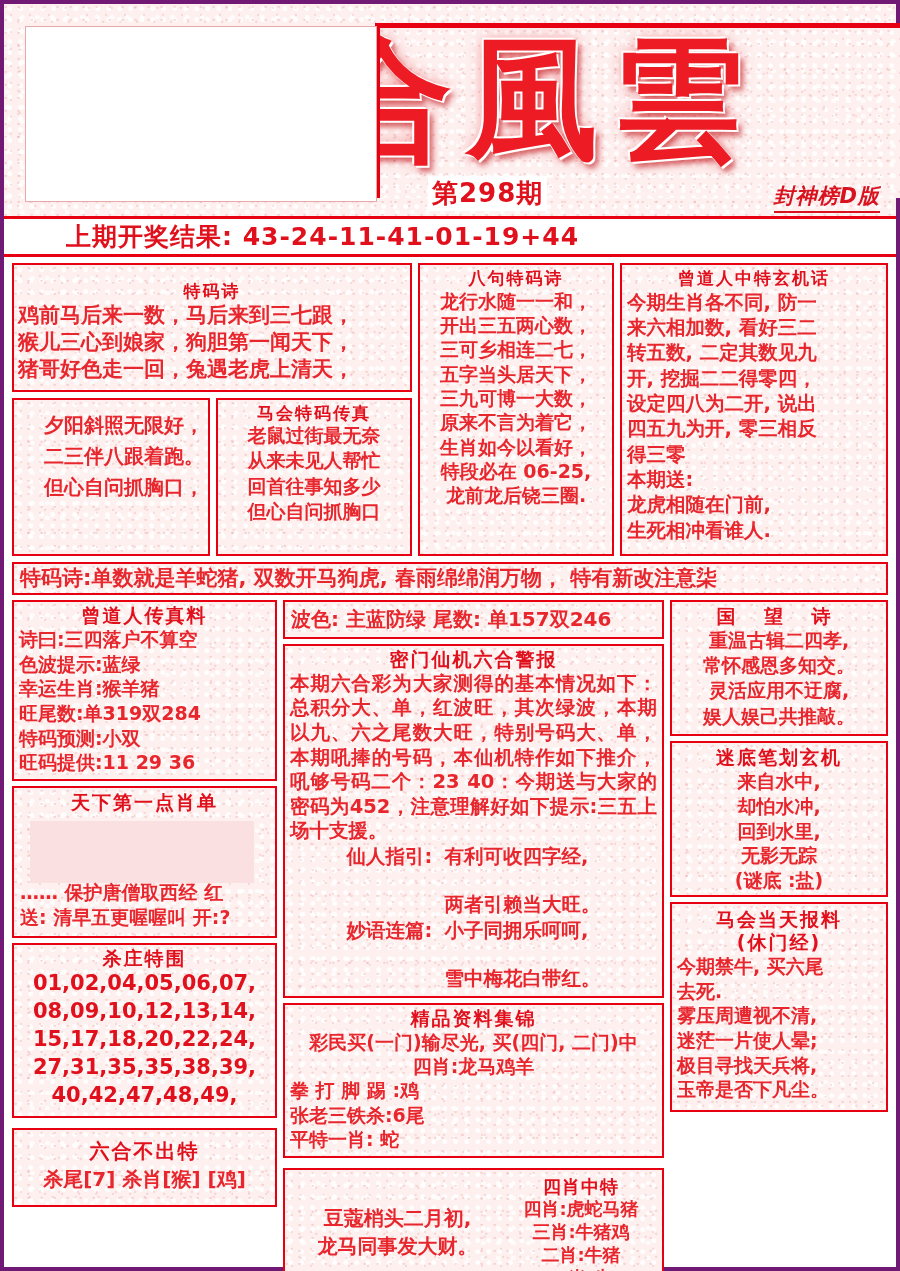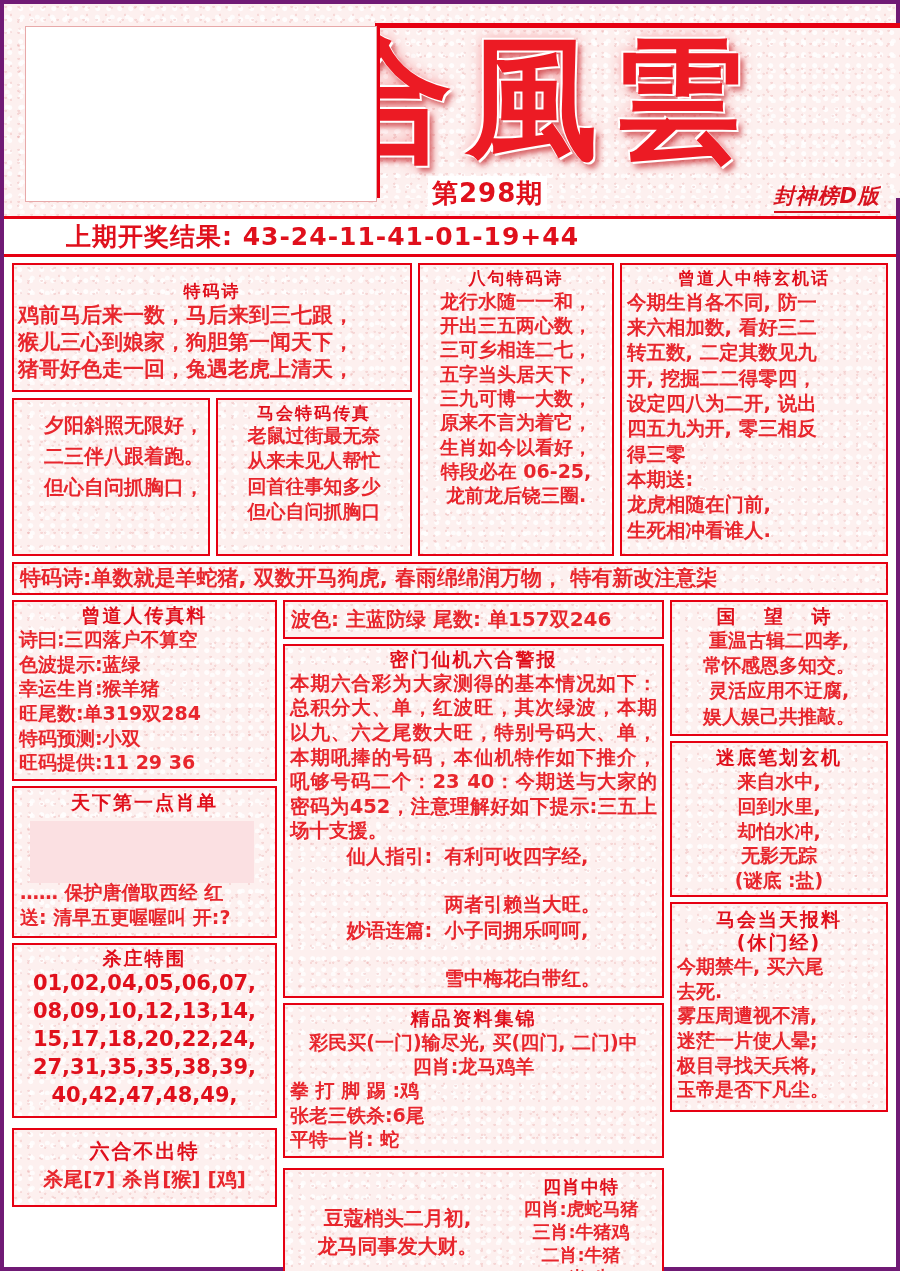--- a/index.html
+++ b/index.html
@@ -320,22 +320,22 @@
         <div class="ttl">国 望 诗</div>
         <div class="ln">重温古辑二四孝,</div>
         <div class="ln">常怀感恩多知交。</div>
         <div class="ln">灵活应用不迂腐,</div>
         <div class="ln">娱人娱己共推敲。</div>
       </div>
 
       <div id="midi" class="cell bd paper">
         <div class="ttl">迷底笔划玄机</div>
         <div class="ln">来自水中,</div>
+        <div class="ln">却怕水冲,</div>
         <div class="ln">回到水里,</div>
-        <div class="ln">却怕水冲,</div>
         <div class="ln">无影无踪</div>
         <div class="ln">(谜底  :盐)</div>
       </div>
 
       <div id="mahui" class="cell bd paper">
         <div class="ttl">马会当天报料</div>
         <div class="ttl">(休门经)</div>
         <div class="ln">今期禁牛, 买六尾</div>
         <div class="ln">去死.</div>
         <div class="ln">雾压周遭视不清,</div>

